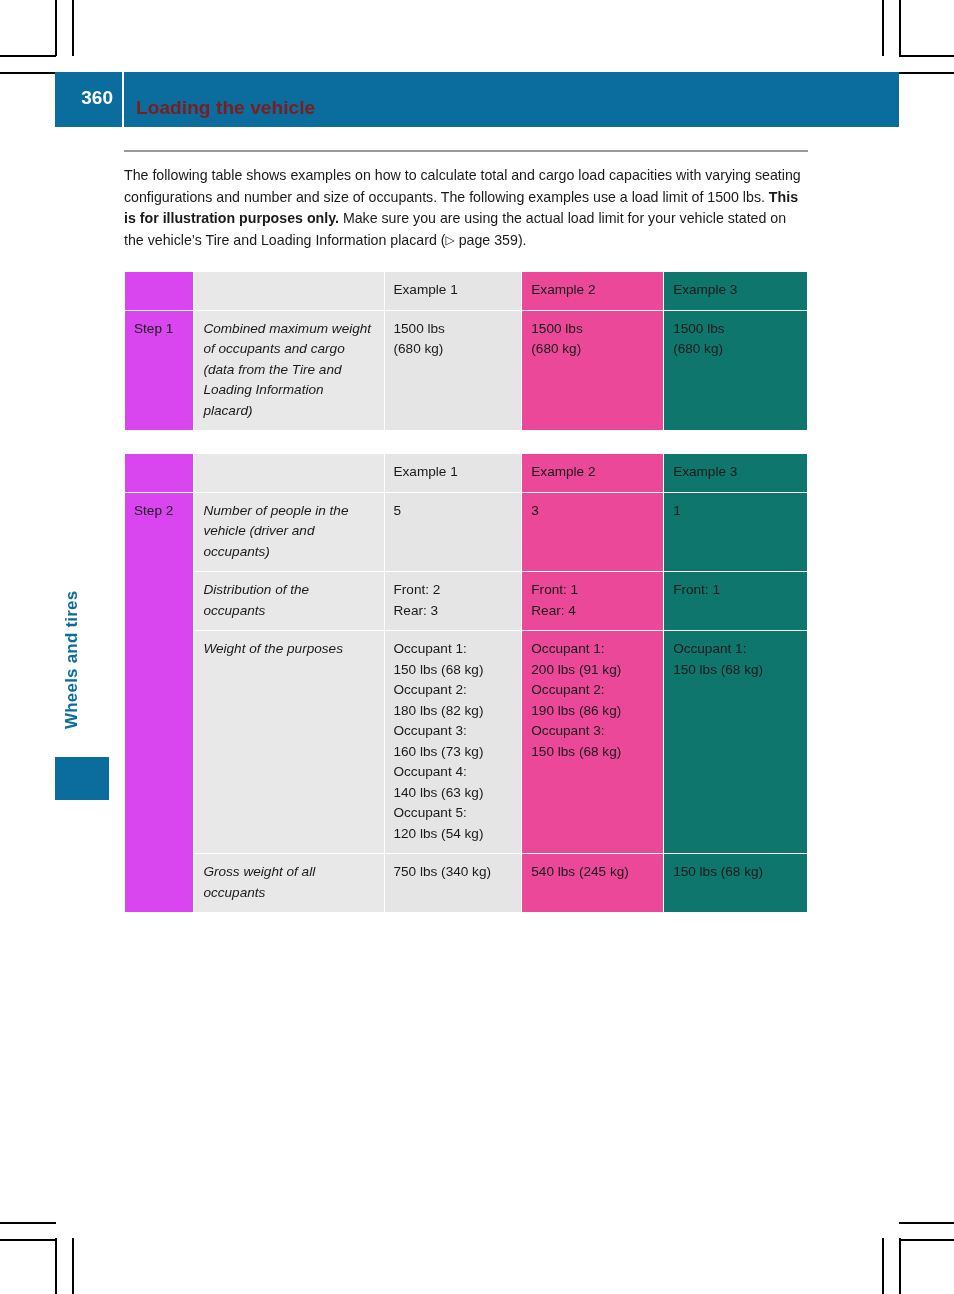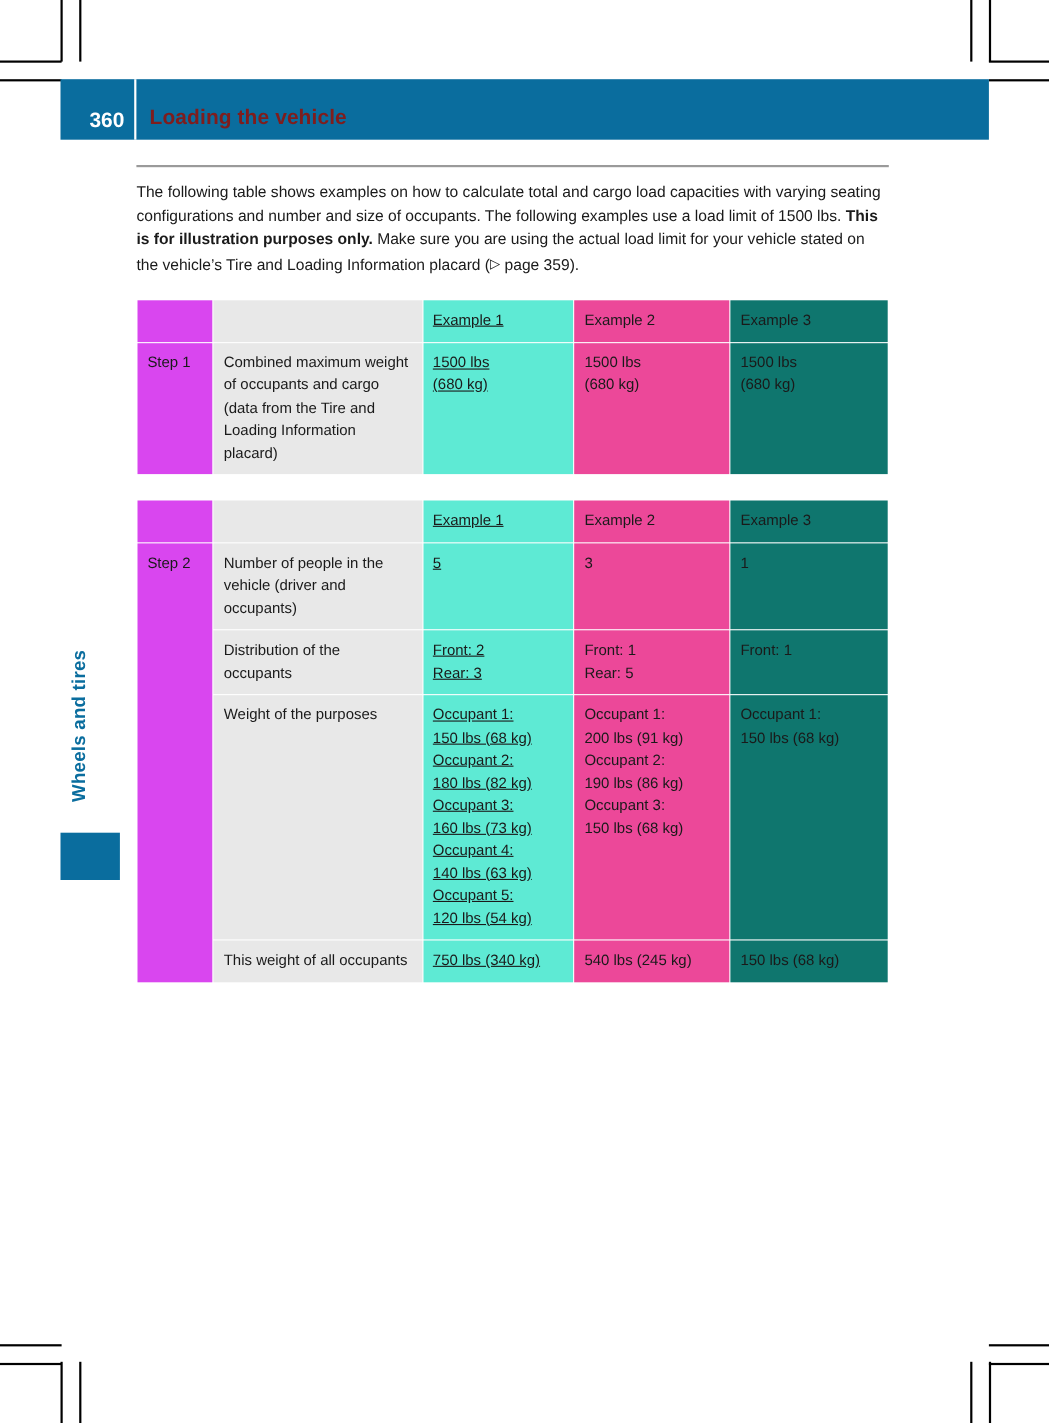--- a/index.html
+++ b/index.html
@@ -58,21 +58,21 @@
     left: 55px;
     top: 72px;
     width: 58px;
     height: 55px;
     color: #ffffff;
     font-size: 19px;
     font-weight: bold;
     display: flex;
     align-items: flex-end;
     justify-content: flex-end;
-    padding-bottom: 6px;
+    padding-bottom: 18px;
     box-sizing: border-box;
   }
   .header-divider {
     position: absolute;
     left: 122px;
     top: 72px;
     width: 2px;
     height: 55px;
     background: #ffffff;
   }
@@ -175,22 +175,22 @@
 
   
   col.c-step  { width: 68px; }
   col.c-desc  { width: 188px; }
   col.c-ex1   { width: 136px; }
   col.c-ex2   { width: 140px; }
   col.c-ex3   { width: 142px; }
 
   
   .tint-step { background: #d946ef; }
-  .tint-desc { background: #e8e8e8; }
-  .tint-ex1  { background: #5eead4; text-decoration: underline; }
+  .tint-desc { background: #e8e8e8; font-style: italic; }
+  .tint-ex1  { background: #e5e5e5; }
   .tint-ex2  { background: #ec4899; }
   .tint-ex3  { background: #0f766e; }
 
   .hdr-cell { font-weight: bold; }
   .desc-cell { font-weight: bold; }
   .step-cell { font-weight: bold; }
 
   .occ-line { display: block; }
   .occ-group { margin-bottom: 0; }
   .occ-group + .occ-group { margin-top: 4px; }
@@ -276,31 +276,31 @@
       <tr>
         <td class="tint-step step-cell" rowspan="4">Step 2</td>
         <td class="tint-desc desc-cell">Number of people in the vehicle (driver and occupants)</td>
         <td class="tint-ex1"><span class="occ-group"><span class="occ-line">5</span></span></td>
         <td class="tint-ex2"><span class="occ-group"><span class="occ-line">3</span></span></td>
         <td class="tint-ex3"><span class="occ-group"><span class="occ-line">1</span></span></td>
       </tr>
       <tr>
         <td class="tint-desc desc-cell">Distribution of the occupants</td>
         <td class="tint-ex1"><span class="occ-group"><span class="occ-line">Front: 2</span><span class="occ-line">Rear: 3</span></span></td>
-        <td class="tint-ex2"><span class="occ-group"><span class="occ-line">Front: 1</span><span class="occ-line">Rear: 5</span></span></td>
+        <td class="tint-ex2"><span class="occ-group"><span class="occ-line">Front: 1</span><span class="occ-line">Rear: 4</span></span></td>
         <td class="tint-ex3"><span class="occ-group"><span class="occ-line">Front: 1</span></span></td>
       </tr>
       <tr>
         <td class="tint-desc desc-cell">Weight of the purposes</td>
         <td class="tint-ex1"><span class="occ-group"><span class="occ-line">Occupant 1:</span><span class="occ-line">150 lbs (68 kg)</span></span><span class="occ-group"><span class="occ-line">Occupant 2:</span><span class="occ-line">180 lbs (82 kg)</span></span><span class="occ-group"><span class="occ-line">Occupant 3:</span><span class="occ-line">160 lbs (73 kg)</span></span><span class="occ-group"><span class="occ-line">Occupant 4:</span><span class="occ-line">140 lbs (63 kg)</span></span><span class="occ-group"><span class="occ-line">Occupant 5:</span><span class="occ-line">120 lbs (54 kg)</span></span></td>
         <td class="tint-ex2"><span class="occ-group"><span class="occ-line">Occupant 1:</span><span class="occ-line">200 lbs (91 kg)</span></span><span class="occ-group"><span class="occ-line">Occupant 2:</span><span class="occ-line">190 lbs (86 kg)</span></span><span class="occ-group"><span class="occ-line">Occupant 3:</span><span class="occ-line">150 lbs (68 kg)</span></span></td>
         <td class="tint-ex3"><span class="occ-group"><span class="occ-line">Occupant 1:</span><span class="occ-line">150 lbs (68 kg)</span></span></td>
       </tr>
       <tr>
-        <td class="tint-desc desc-cell">This weight of all occupants</td>
+        <td class="tint-desc desc-cell">Gross weight of all occupants</td>
         <td class="tint-ex1"><span class="occ-group"><span class="occ-line">750 lbs (340 kg)</span></span></td>
         <td class="tint-ex2"><span class="occ-group"><span class="occ-line">540 lbs (245 kg)</span></span></td>
         <td class="tint-ex3"><span class="occ-group"><span class="occ-line">150 lbs (68 kg)</span></span></td>
       </tr>
     </tbody>
   </table>
 
 </div>
 
 </body></html>

